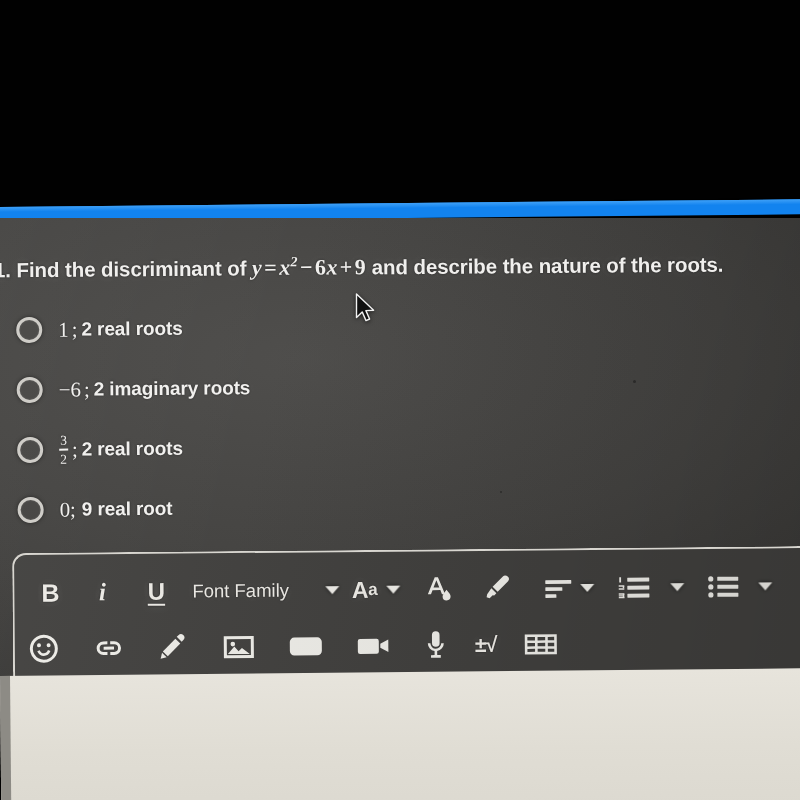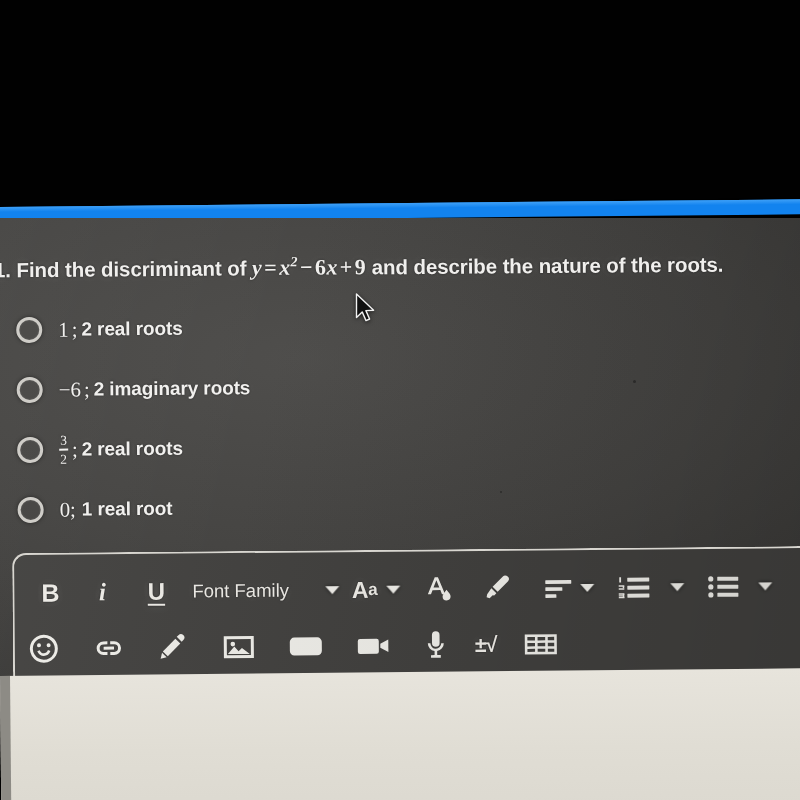--- a/index.html
+++ b/index.html
@@ -349,21 +349,21 @@
         </span>
         <span class="semi">;</span>
         <span>2 real roots</span>
       </div>
     </div>
 
     <div class="option">
       <div class="radio"></div>
       <div class="opt-text">
         <span class="m-serif" style="padding-right:6px;">0;</span>
-        <span>1 real root</span>
+        <span>9 real root</span>
       </div>
     </div>
 
   </div>
 
   <div class="editor-panel">
 
     <div class="tb-row tb-row-1">
 
       <div class="tb-btn lbl-bold">B</div>

